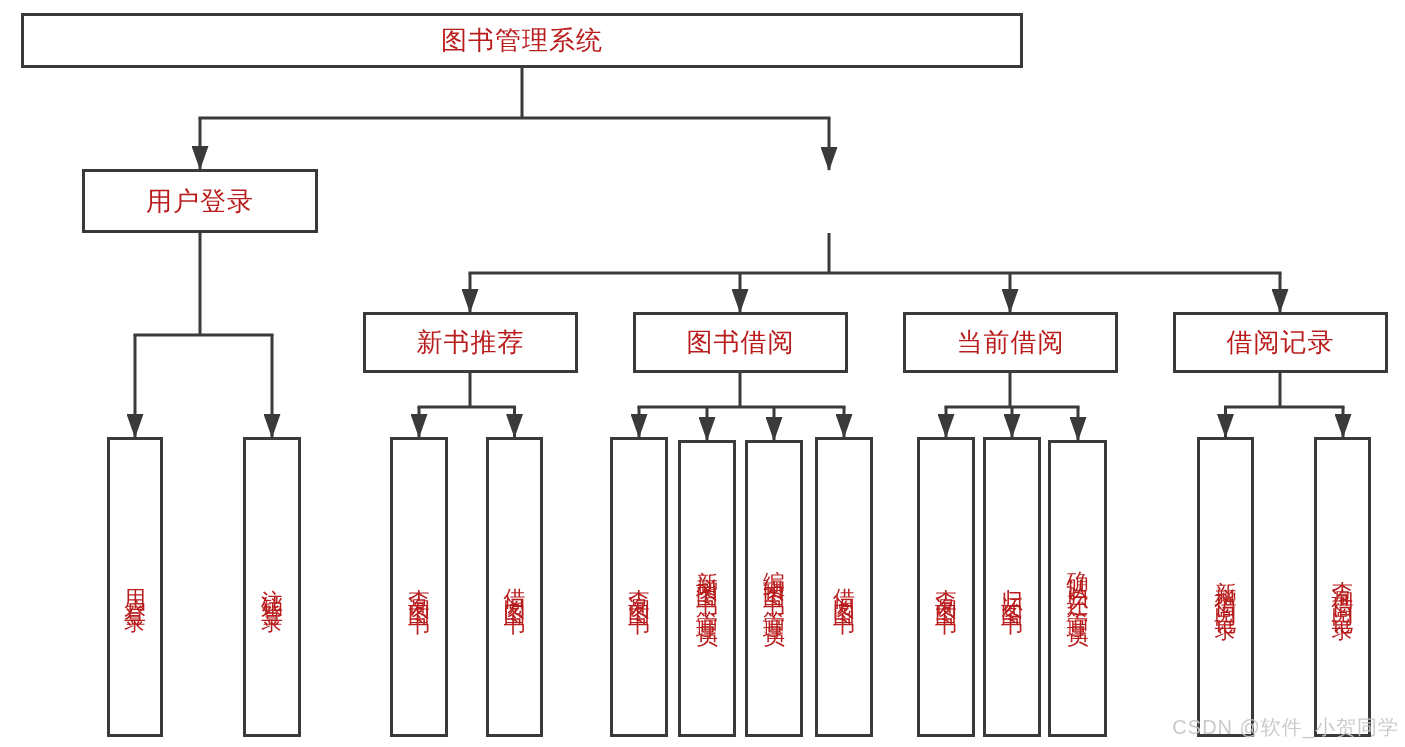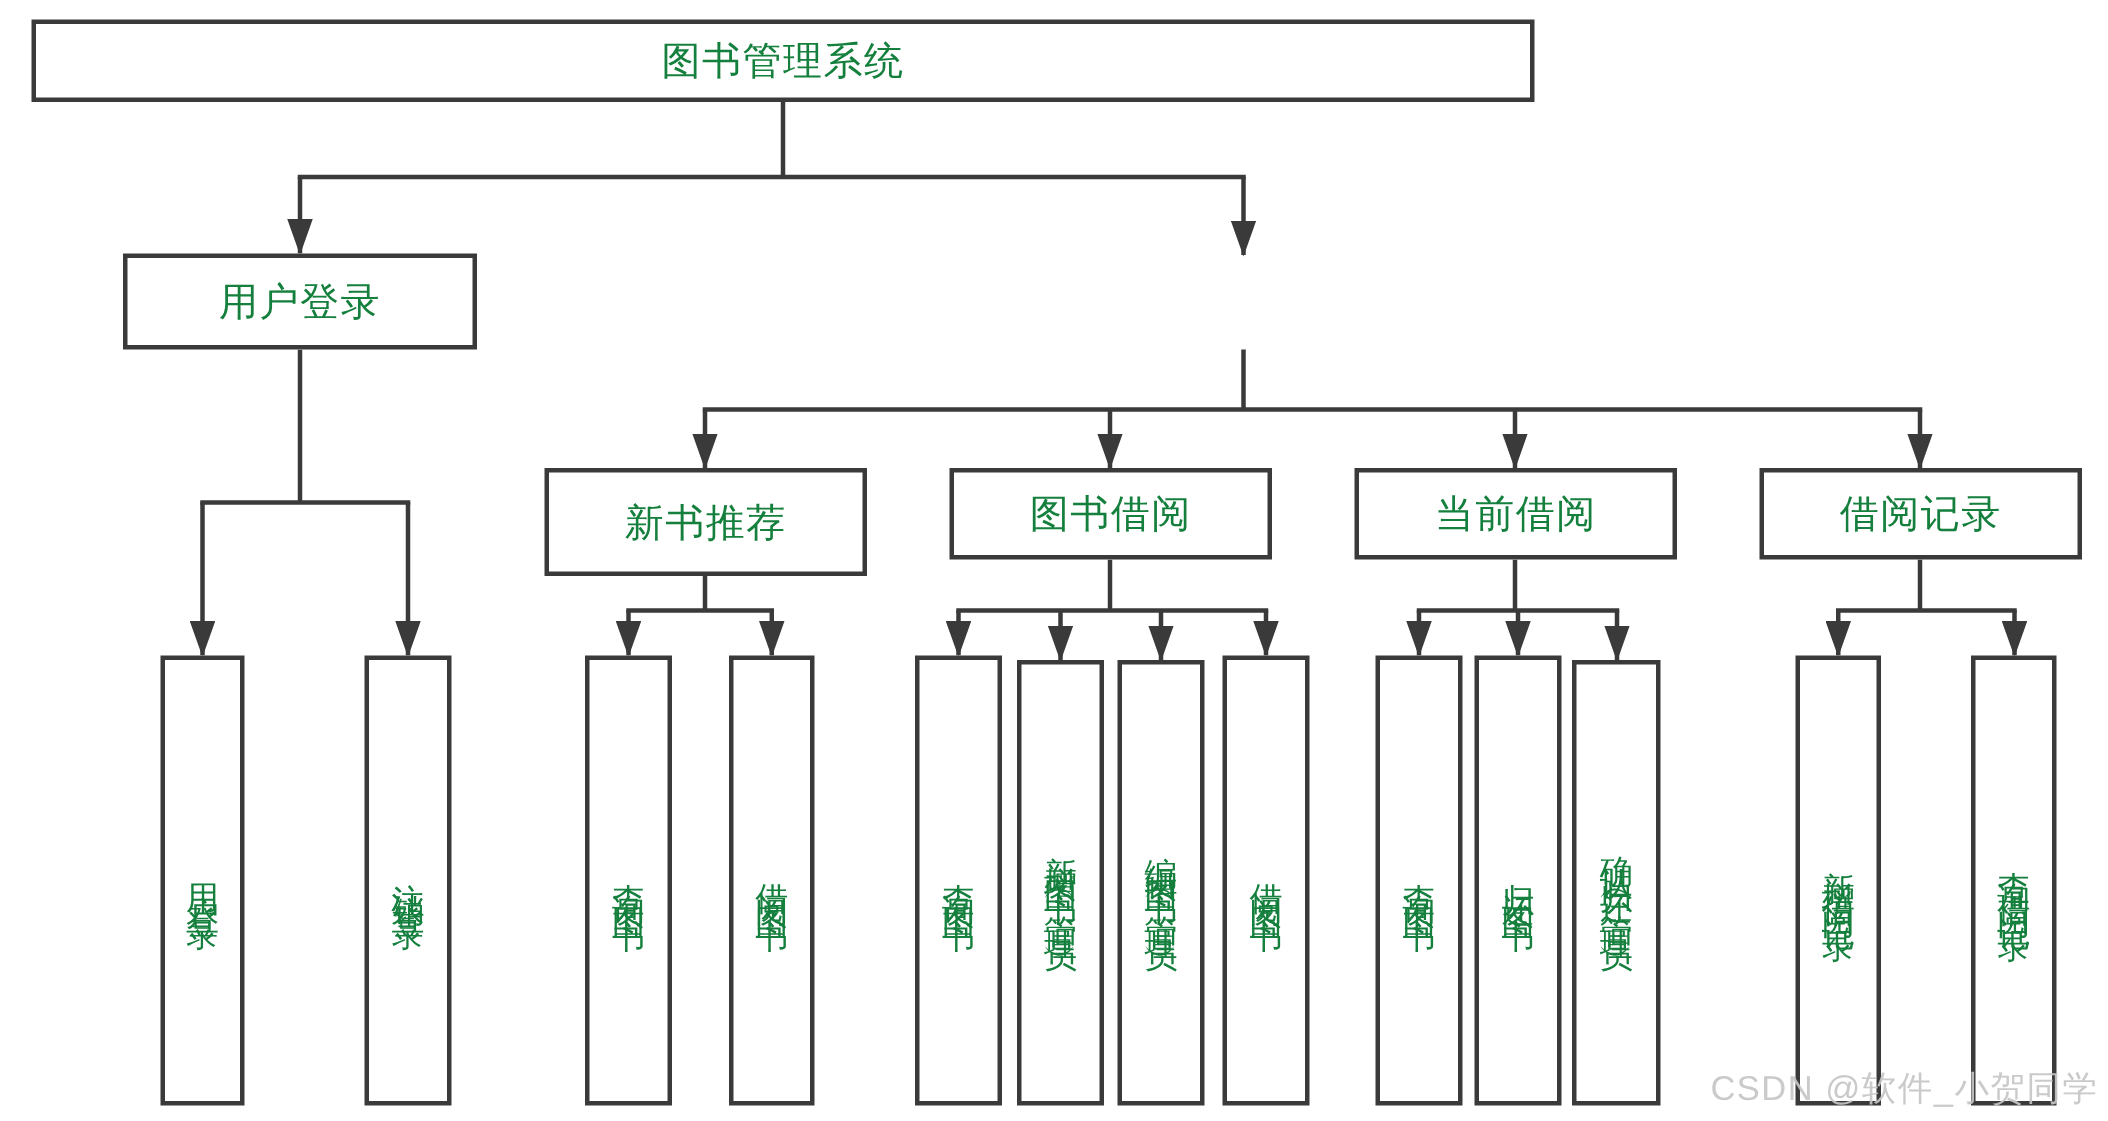--- a/index.html
+++ b/index.html
@@ -17,40 +17,40 @@
     width: 1405px; height: 747px;
   }
   .box {
     position: absolute;
     box-sizing: border-box;
     border: 3px solid #3a3a3a;
     background: #ffffff;
     display: flex;
     align-items: center;
     justify-content: center;
-    color: #15803d;
+    color: #b91c1c;
   }
   .hbox {
     font-size: 26px;
     letter-spacing: 1px;
     white-space: nowrap;
   }
   .vbox {
     writing-mode: vertical-rl;
     text-orientation: mixed;
     font-size: 22px;
     letter-spacing: 8px;
     line-height: 1;
   }
   .vbox span { display: inline-block; }
   #watermark {
     position: absolute;
     right: 6px;
     bottom: 6px;
-    font-size: 23px;
+    font-size: 20px;
     color: rgba(198,198,198,0.92);
     letter-spacing: 1px;
     white-space: nowrap;
     z-index: 5;
   }
 </style>
 </head>
 <body>
 
 <div id="canvas">
@@ -106,21 +106,21 @@
   </svg>
 
   <div class="box hbox" style="left:21px; top:13px; width:1002px; height:55px;">
     <span>图书管理系统</span>
   </div>
 
   <div class="box hbox" style="left:82px; top:169px; width:236px; height:64px;">
     <span>用户登录</span>
   </div>
 
-  <div class="box hbox" style="left:363px; top:312px; width:215px; height:72px;">
+  <div class="box hbox" style="left:363px; top:312px; width:215px; height:61px;">
     <span>新书推荐</span>
   </div>
   <div class="box hbox" style="left:633px; top:312px; width:215px; height:61px;">
     <span>图书借阅</span>
   </div>
   <div class="box hbox" style="left:903px; top:312px; width:215px; height:61px;">
     <span>当前借阅</span>
   </div>
   <div class="box hbox" style="left:1173px; top:312px; width:215px; height:61px;">
     <span>借阅记录</span>

